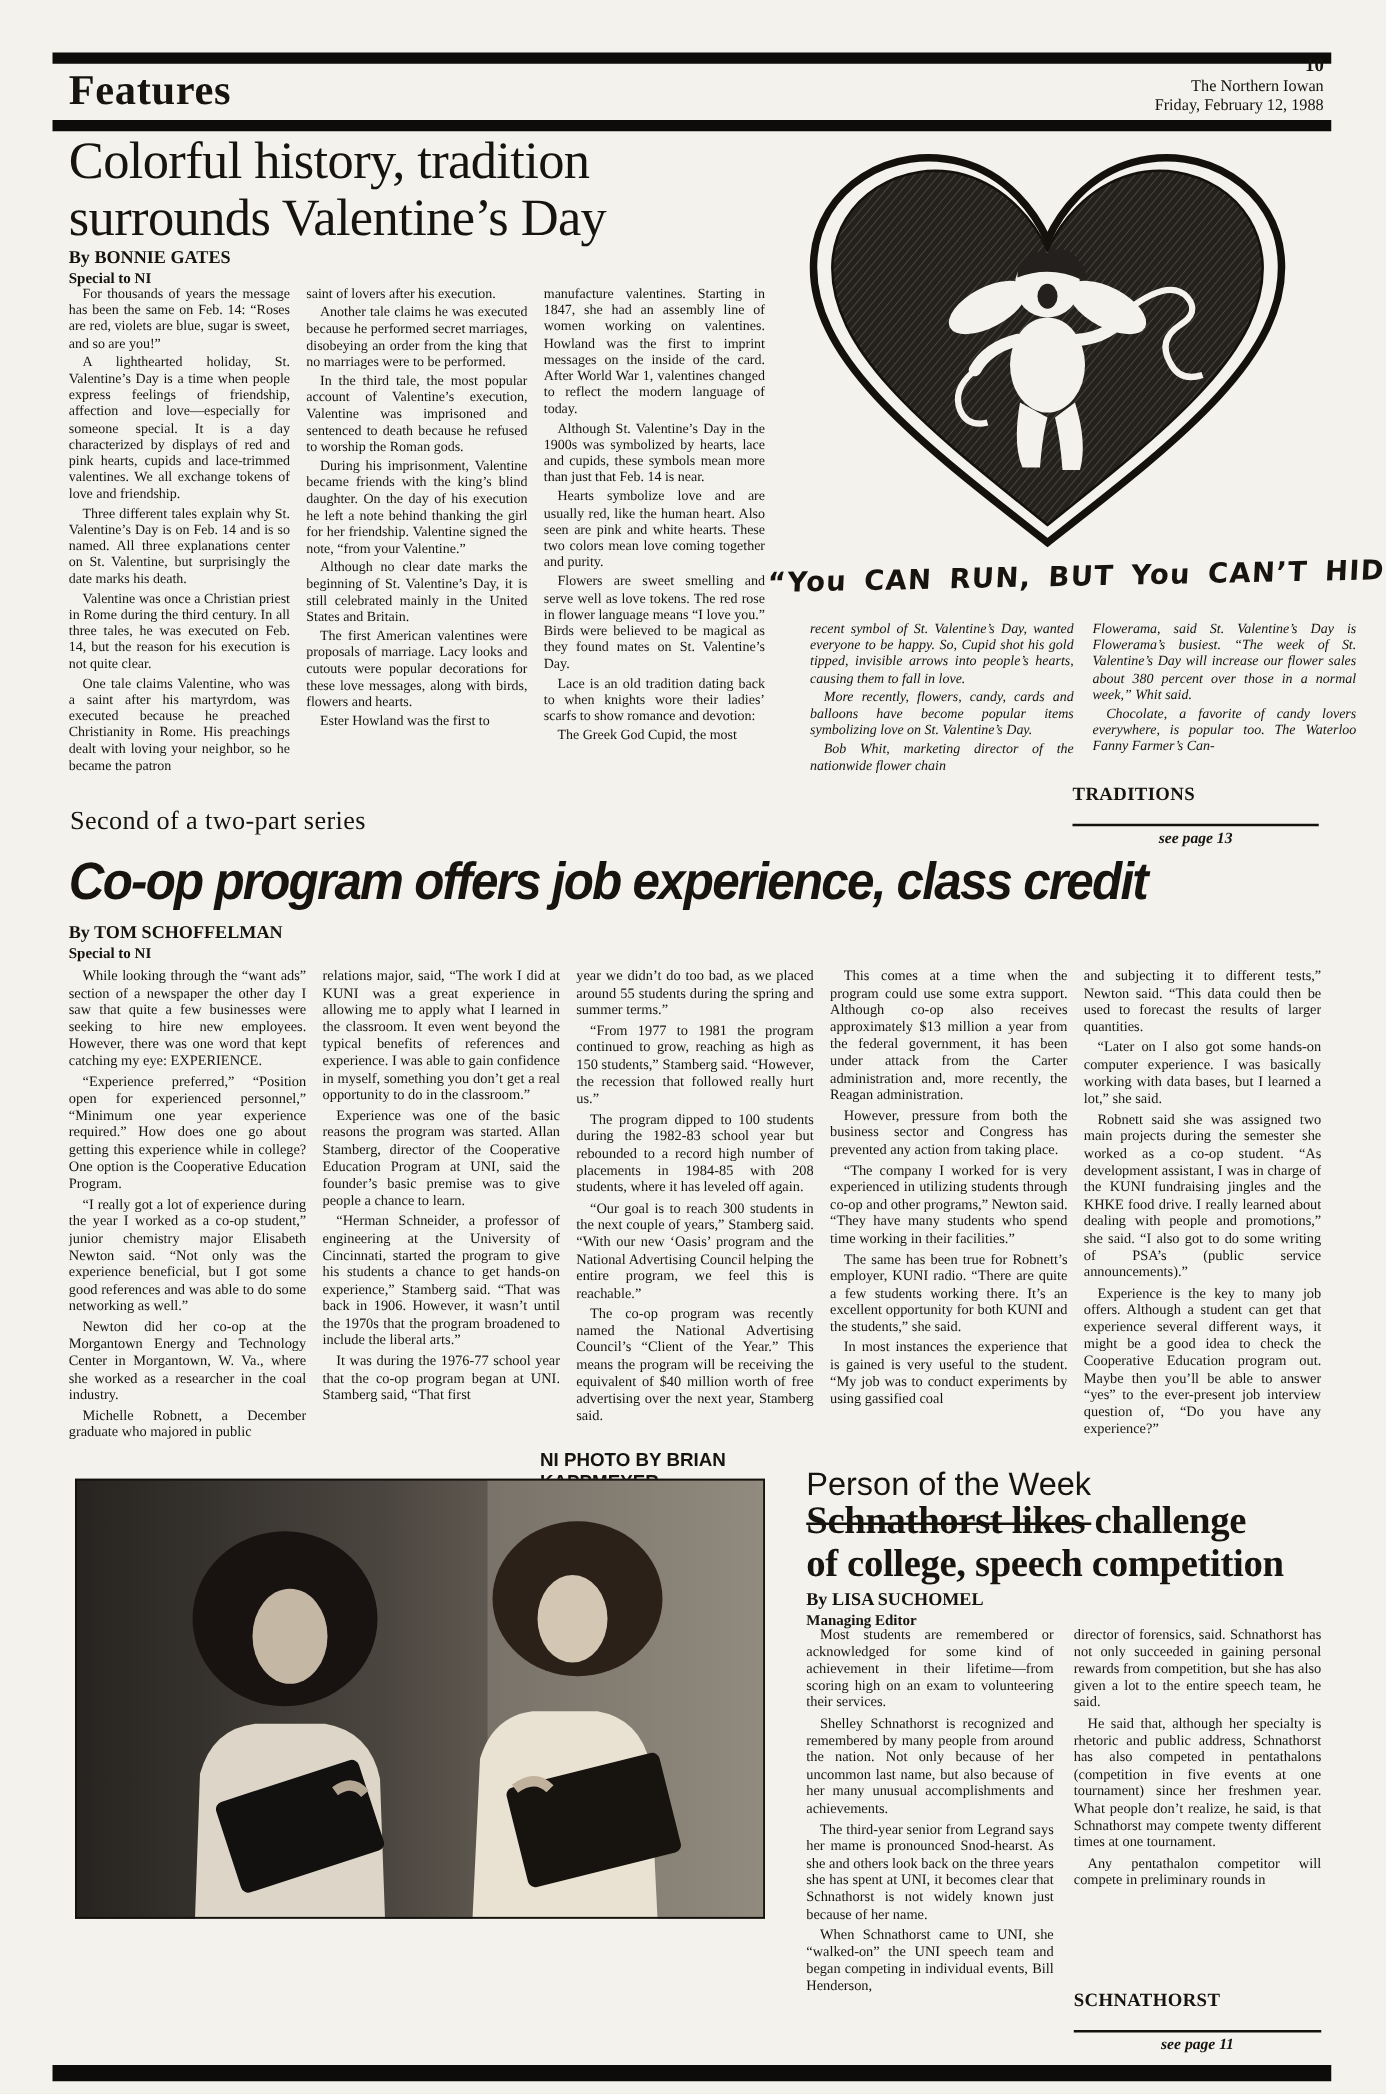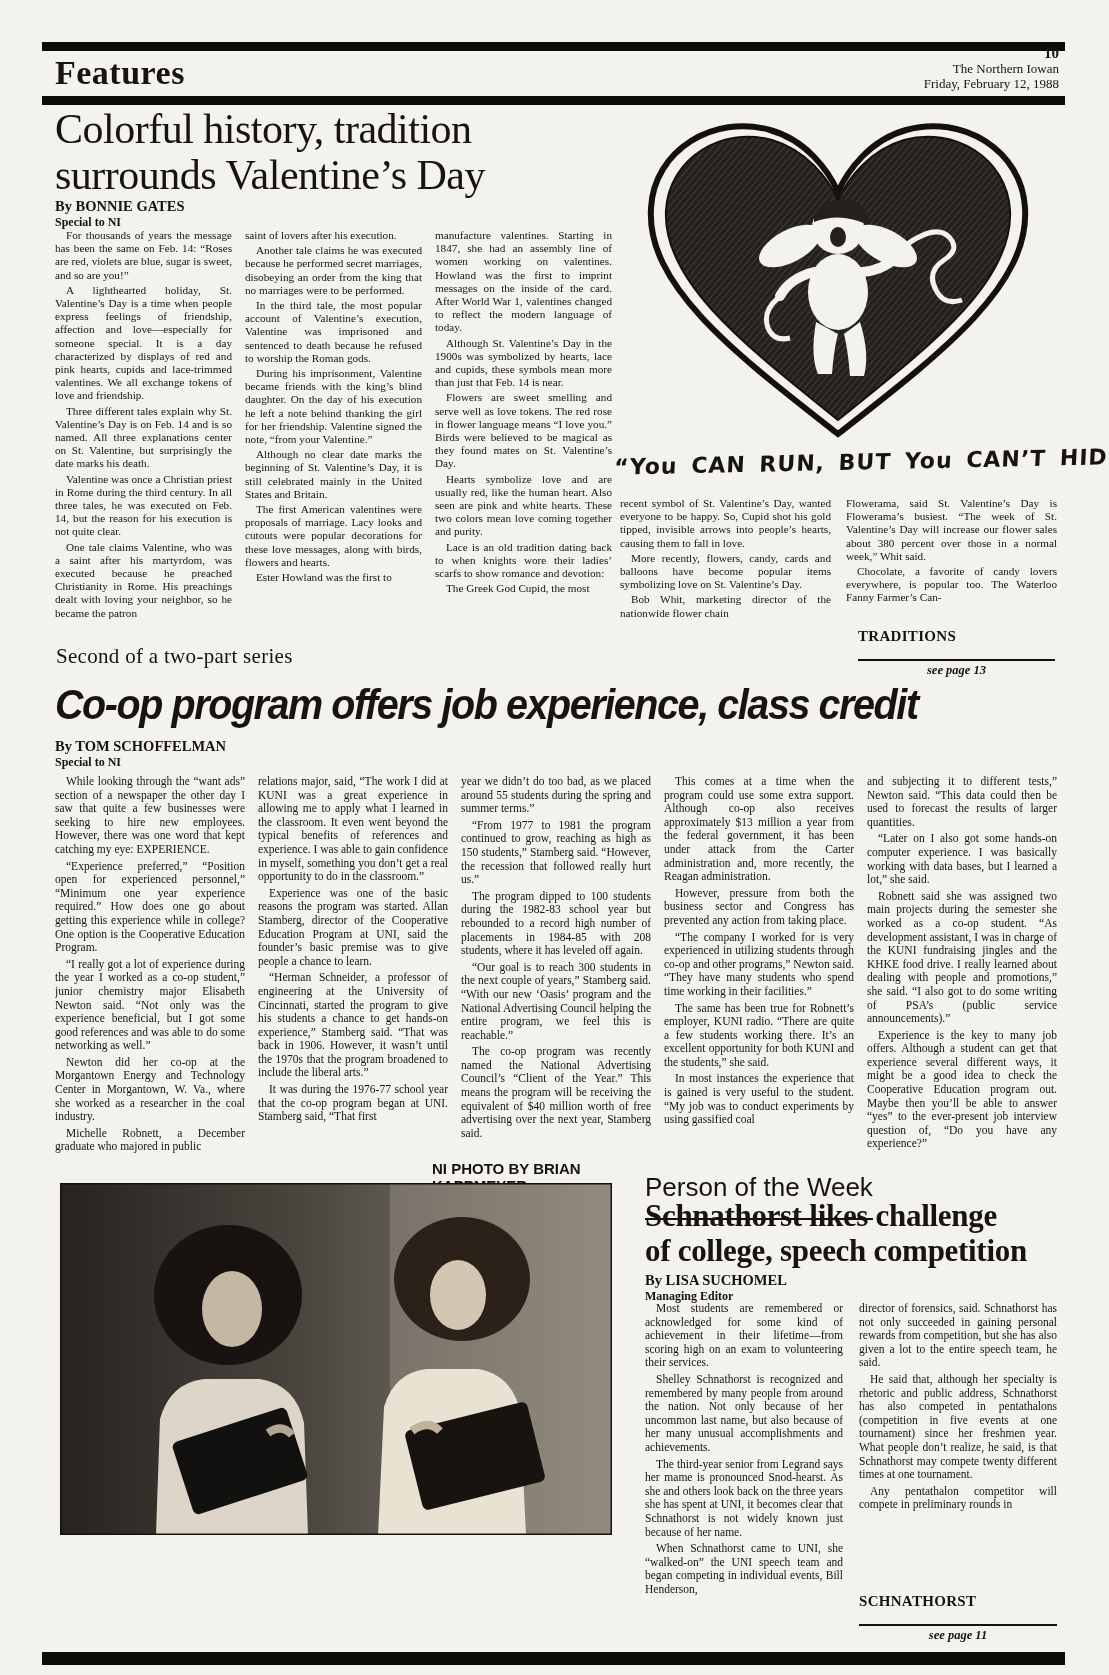--- a/index.html
+++ b/index.html
@@ -37,21 +37,21 @@
   .val-byline { position:absolute; left:55px; top:198px; }
 
   .cols { position:absolute; display:flex; }
   .col { flex:1 1 0; overflow:hidden; }
   .para {
     margin:0 0 3px 0; text-indent:11px; text-align:justify;
     font-size:11.5px; line-height:13.6px; hyphens:auto; -webkit-hyphens:auto;
   }
   .para.cont { text-indent:0; }
   .val-cols-a { left:55px; top:229px; width:557px; height:418px; gap:13px; }
-  .val-cols-b { left:620px; top:497px; width:437px; height:152px; gap:15px; }
+  .val-cols-b { left:648px; top:497px; width:437px; height:152px; gap:15px;font-style:italic; }
   .val-cols-a .para, .val-cols-b .para { font-size:11.2px; line-height:13.2px; margin-bottom:2px; }
 
   .series-note { position:absolute; left:56px; top:644px; font-size:21px; letter-spacing:0.3px; }
 
   .slug { position:absolute; }
   .slug .slug-name { font-size:15px; font-weight:bold; letter-spacing:0.3px; border-bottom:2px solid #14110d; padding-bottom:14px; }
   .slug .slug-see { font-size:12.5px; font-weight:bold; font-style:italic; text-align:center; margin-top:2px; }
   .slug-traditions { left:858px; top:628px; width:197px; }
   .slug-schnathorst { left:859px; top:1593px; width:198px; }
 
@@ -144,22 +144,22 @@
         <p class="para">Another tale claims he was executed because he performed secret marriages, disobeying an order from the king that no marriages were to be performed.</p>
         <p class="para">In the third tale, the most popular account of Valentine’s execution, Valentine was imprisoned and sentenced to death because he refused to worship the Roman gods.</p>
         <p class="para">During his imprisonment, Valentine became friends with the king’s blind daughter. On the day of his execution he left a note behind thanking the girl for her friendship. Valentine signed the note, “from your Valentine.”</p>
         <p class="para">Although no clear date marks the beginning of St. Valentine’s Day, it is still celebrated mainly in the United States and Britain.</p>
         <p class="para">The first American valentines were proposals of marriage. Lacy looks and cutouts were popular decorations for these love messages, along with birds, flowers and hearts.</p>
         <p class="para">Ester Howland was the first to</p>
       </div>
     <div class="col">
         <p class="para cont">manufacture valentines. Starting in 1847, she had an assembly line of women working on valentines. Howland was the first to imprint messages on the inside of the card. After World War 1, valentines changed to reflect the modern language of today.</p>
         <p class="para">Although St. Valentine’s Day in the 1900s was symbolized by hearts, lace and cupids, these symbols mean more than just that Feb. 14 is near.</p>
+        <p class="para">Hearts symbolize love and are usually red, like the human heart. Also seen are pink and white hearts. These two colors mean love coming together and purity.</p>
         <p class="para">Flowers are sweet smelling and serve well as love tokens. The red rose in flower language means “I love you.” Birds were believed to be magical as they found mates on St. Valentine’s Day.</p>
-        <p class="para">Hearts symbolize love and are usually red, like the human heart. Also seen are pink and white hearts. These two colors mean love coming together and purity.</p>
         <p class="para">Lace is an old tradition dating back to when knights wore their ladies’ scarfs to show romance and devotion:</p>
         <p class="para">The Greek God Cupid, the most</p>
       </div>
   </div>
   <div class="cols val-cols-b">
     <div class="col">
         <p class="para cont">recent symbol of St. Valentine’s Day, wanted everyone to be happy. So, Cupid shot his gold tipped, invisible arrows into people’s hearts, causing them to fall in love.</p>
         <p class="para">More recently, flowers, candy, cards and balloons have become popular items symbolizing love on St. Valentine’s Day.</p>
         <p class="para">Bob Whit, marketing director of the nationwide flower chain</p>
       </div>

